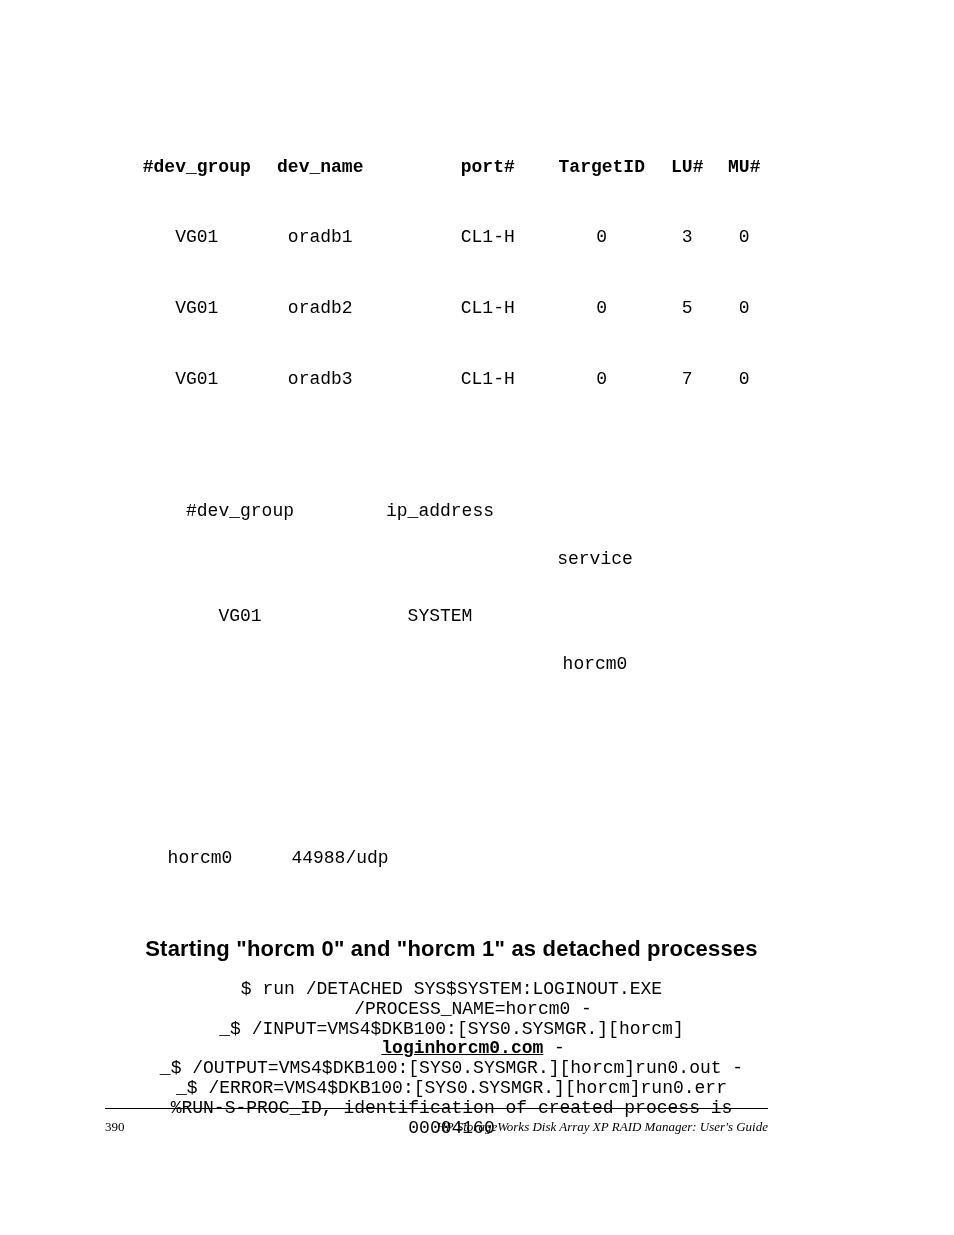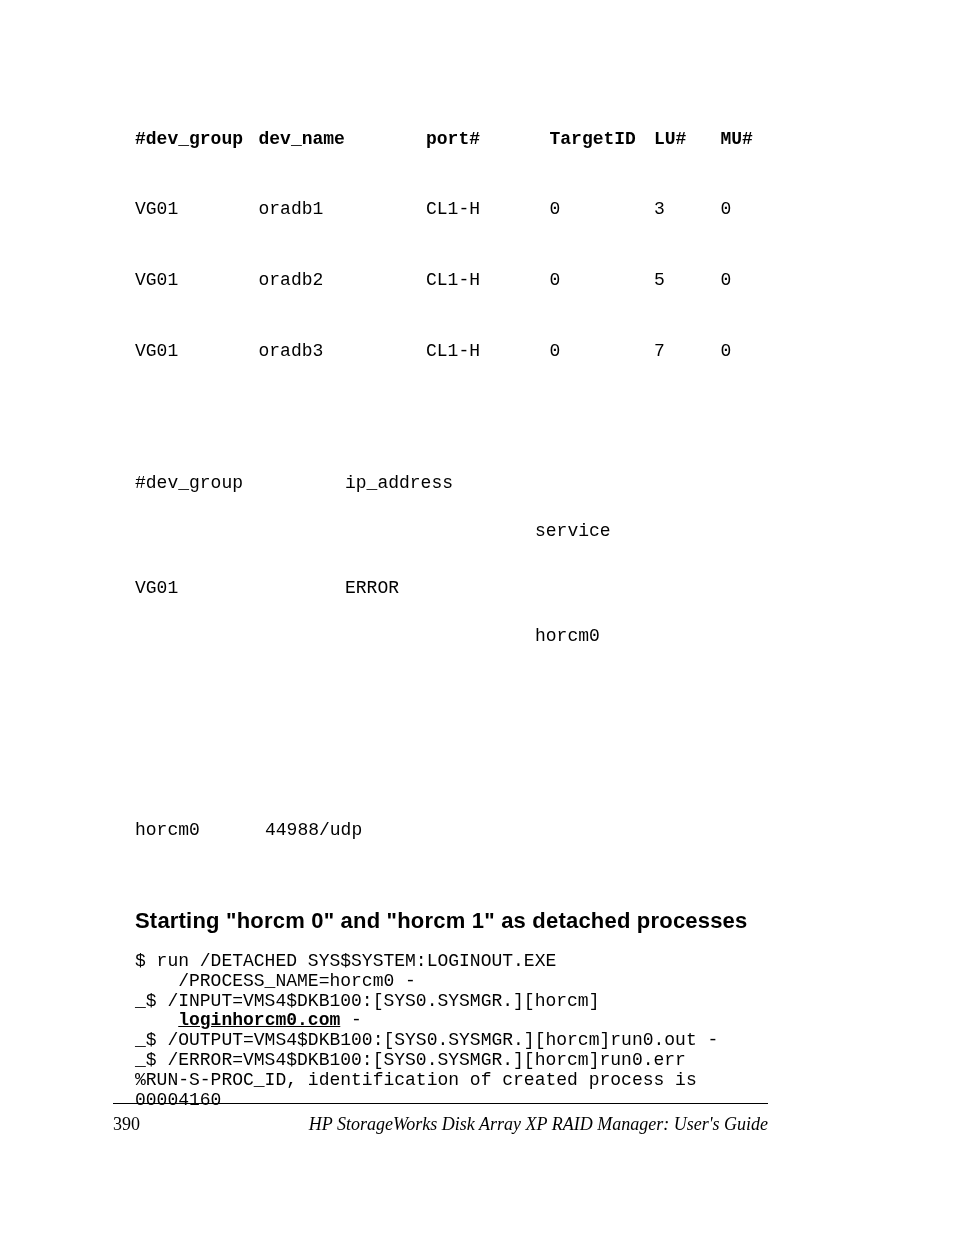--- a/index.html
+++ b/index.html
@@ -10,21 +10,22 @@
     height: 1235px;
     background: #fff;
     font-family: "Times New Roman", Times, serif;
     color: #000;
   }
   .page {
     position: relative;
     width: 878px;
     height: 1235px;
     box-sizing: border-box;
-    padding: 92px 110px 0 135px;
+    padding: 120px 110px 0 135px;
+    text-align: center;
   }
   .mono {
     font-family: "Courier New", Courier, monospace;
     font-size: 18px;
     line-height: 1.05;
     white-space: pre;
   }
   .table-block { margin-bottom: 18px; }
   .table-row { display: flex; }
   .c-dev   { width: 130px; }
@@ -54,28 +55,28 @@
   }
   .code-block {
     font-family: "Courier New", Courier, monospace;
     font-size: 18px;
     line-height: 1.1;
     white-space: pre;
   }
   .b { font-weight: bold; text-decoration: underline; }
   .footer {
     position: absolute;
-    left: 113px;
+    left: 105px;
     right: 110px;
     bottom: 100px;
     border-top: 1.5px solid #000;
     padding-top: 10px;
     display: flex;
     justify-content: space-between;
-    font-size: 18px;
+    font-size: 13px;
   }
   .footer .pg { font-family: "Times New Roman", Times, serif; }
   .footer .title { font-style: italic; font-family: "Times New Roman", Times, serif; margin-left: 16px; }
 </style>
 </head>
 <body>
 
 <div class="page">
 
   <div class="mono table-block">
@@ -114,21 +115,21 @@
   </div>
 
   <div class="mono inst-block">
     <div class="inst-row">
       <span class="i-dev">#dev_group</span>
       <span class="i-ip">ip_address</span>
       <span class="i-svc">service</span>
     </div>
     <div class="inst-row">
       <span class="i-dev">VG01</span>
-      <span class="i-ip">ERROR</span>
+      <span class="i-ip">SYSTEM</span>
       <span class="i-svc">horcm0</span>
     </div>
   </div>
 
   <div class="mono ports-block">
     <div class="p-row">
       <span class="p-name">horcm0</span>
       <span class="p-port">44988/udp</span>
     </div>
   </div>

